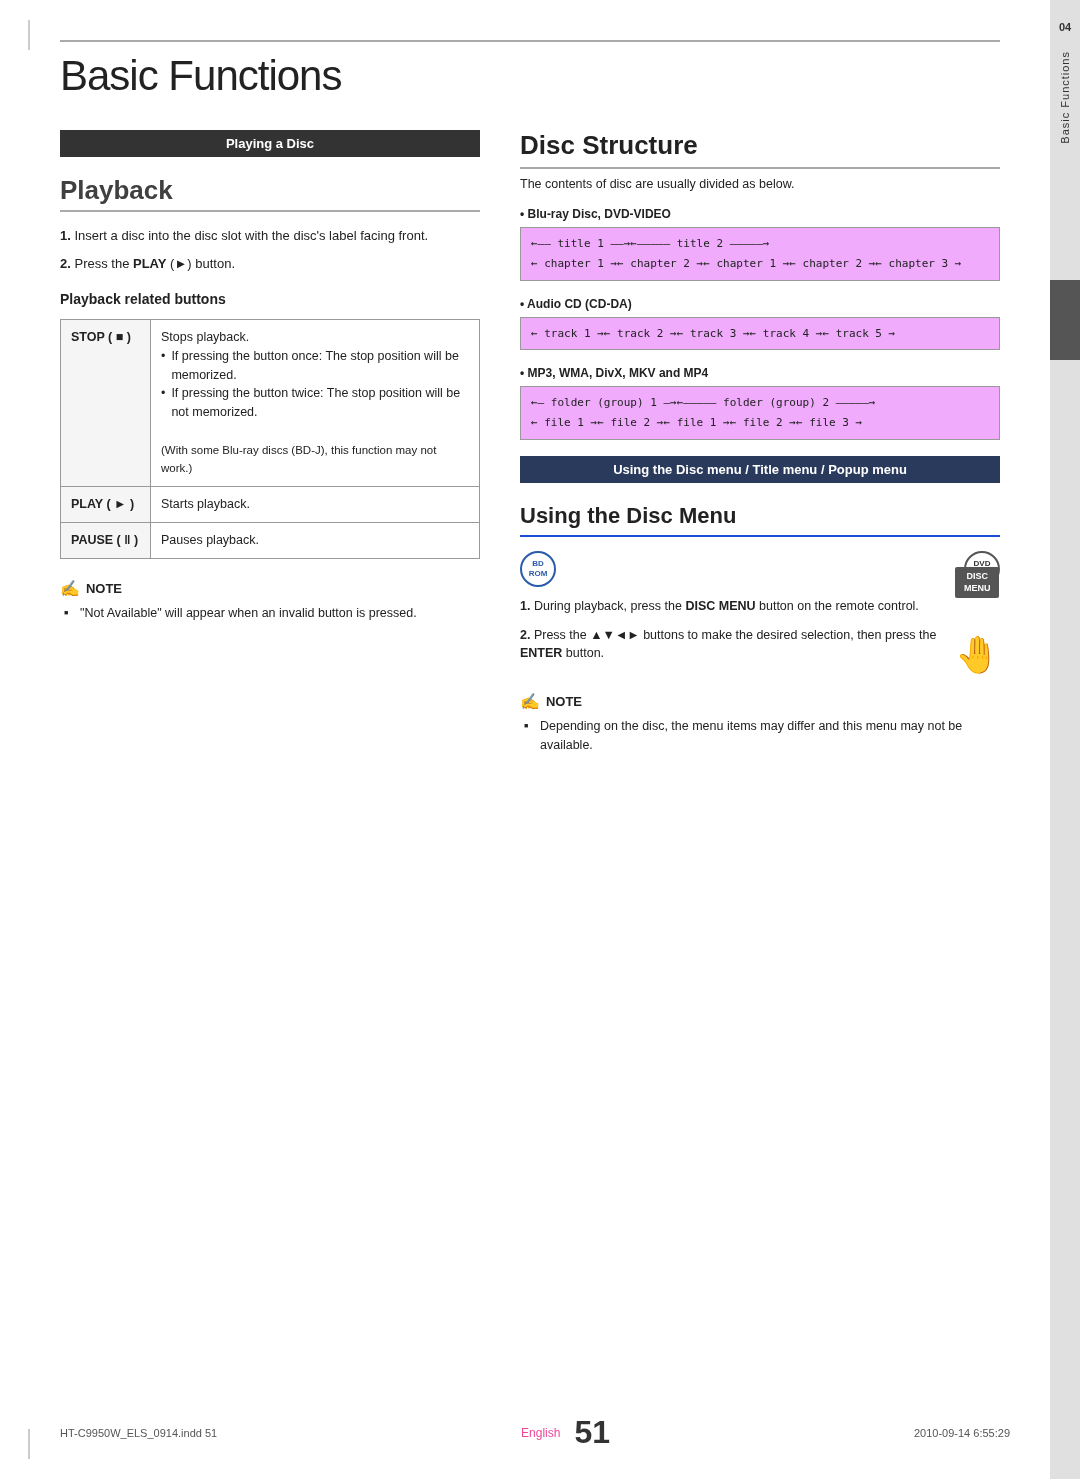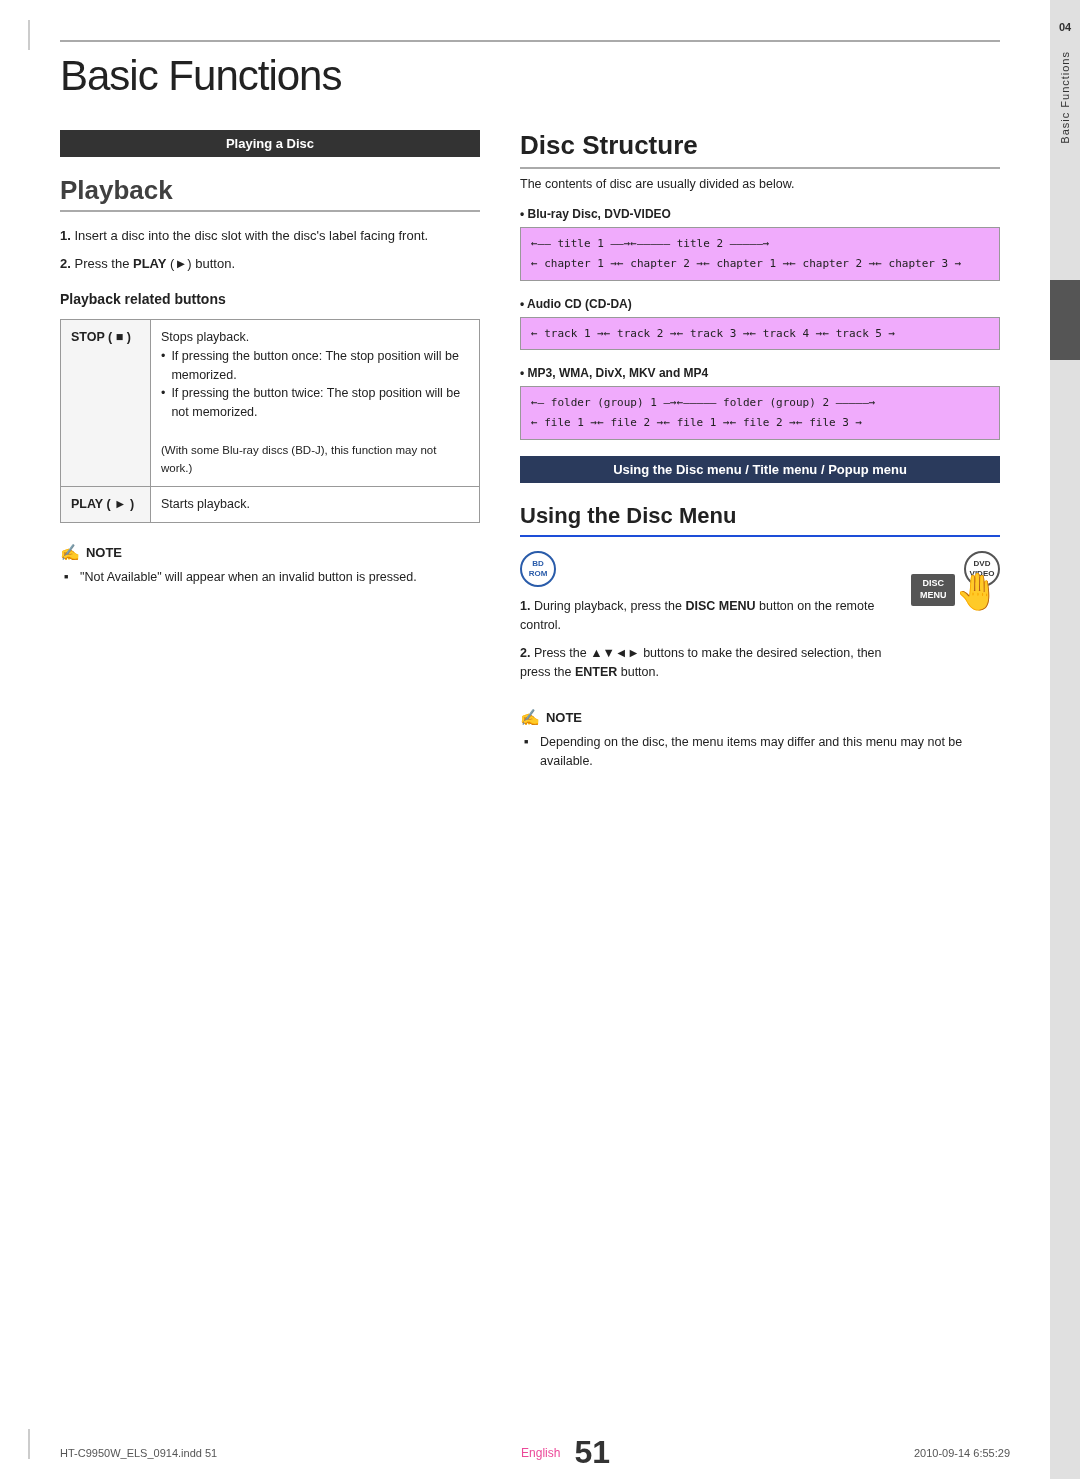--- a/index.html
+++ b/index.html
@@ -290,21 +290,21 @@
     }
     .hand-icon {
       font-size: 36px;
       margin-top: 4px;
       text-align: center;
     }
 
     
     .page-footer {
       position: absolute;
-      bottom: 8px;
+      bottom: 28px;
       left: 0;
       width: 1050px;
       display: flex;
       justify-content: space-between;
       align-items: center;
       padding: 0 40px 0 60px;
       font-size: 11px;
       color: #555;
     }
     .page-number {
@@ -389,20 +389,24 @@
               <br>
               <span class="small">(With some Blu-ray discs (BD-J), this function may not work.)</span>
             </td>
           </tr>
 
           <tr>
             <td class="btn-name">PLAY ( ► )</td>
             <td>Starts playback.</td>
           </tr>
 
+          <tr>
+            <td class="btn-name">PAUSE ( ‖ )</td>
+            <td>Pauses playback.</td>
+          </tr>
         </tbody>
       </table>
 
       <div class="note-section">
         <div class="note-title">
           <span class="note-icon">✍</span>
           <span>NOTE</span>
         </div>
         <div class="note-item">
           "Not Available" will appear when an invalid button is pressed.
@@ -459,21 +463,21 @@
             <div class="disc-menu-step">
               <span class="step-num">1.</span>
               During playback, press the <strong>DISC MENU</strong> button on the remote control.
             </div>
             <div class="disc-menu-step">
               <span class="step-num">2.</span>
               Press the ▲▼◄► buttons to make the desired selection, then press the <strong>ENTER</strong> button.
             </div>
           </div>
 
-          <div style="display:flex; flex-direction:row; align-items:center; margin-top:-30px;">
+          <div style="display:flex; flex-direction:column; margin-top:-30px;gap:32px;">
             <div class="disc-menu-button">DISC<br>MENU</div>
             <div class="hand-icon">🤚</div>
           </div>
         </div>
       </div>
 
       <div class="note-section">
         <div class="note-title">
           <span class="note-icon">✍</span>
           <span>NOTE</span>

